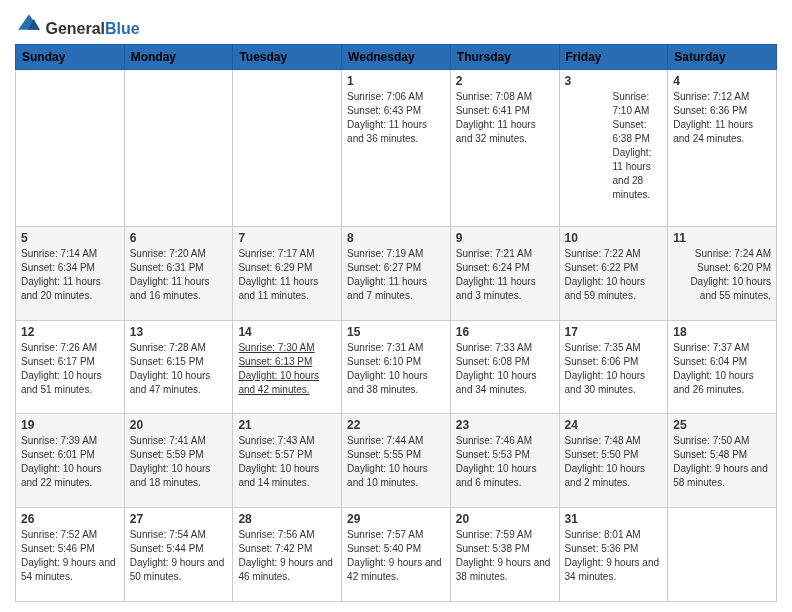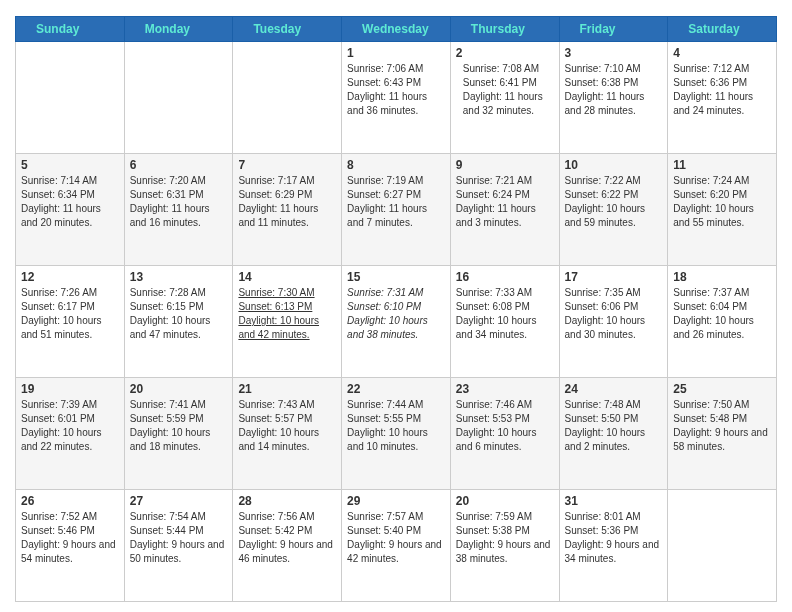--- a/index.html
+++ b/index.html
@@ -48,25 +48,25 @@
     }
     .calendar {
       flex: 1;
       border: 1px solid #ccc;
       border-collapse: collapse;
       width: 100%;
       table-layout: fixed;
     }
     .calendar th {
       background-color: #2a6db5;
-      color: #5eead4;
+      color: #000000;
       font-size: 12px;
       font-weight: bold;
       text-align: left;
-      padding: 5px 20px;
+      padding: 5px 6px;
       border: 1px solid #1a5fa8;
     }
     .calendar td {
       border: 1px solid #ccc;
       vertical-align: top;
       padding: 4px 5px;
       font-size: 9.5px;
       color: #333;
       height: 82px;
     }
@@ -88,20 +88,31 @@
     }
     .empty-cell {
       background-color: inherit;
     }
   </style>
 </head>
 <body>
 
 <div class="page">
   <div class="header">
+    <div class="logo">
+      <div>
+        <svg class="logo-icon" viewBox="0 0 40 30" xmlns="http://www.w3.org/2000/svg">
+          <polygon points="20,2 38,28 2,28" fill="#2a6db5"></polygon>
+          <polygon points="28,10 38,28 18,28" fill="#1a4f8a"></polygon>
+        </svg>
+        <span>
+          <span style="font-size:16px;font-weight:bold;color:#333;">General</span><span style="font-size:16px;font-weight:bold;color:#2a6db5;">Blue</span>
+        </span>
+      </div>
+    </div>
     <div class="title-block">
     </div>
   </div>
 
   <table class="calendar">
     <thead>
       <tr>
         <th>Sunday</th>
         <th>Monday</th>
         <th>Tuesday</th>
@@ -117,27 +128,27 @@
           <td class="empty-cell"></td>
           <td class="empty-cell"></td>
           <td>
             <div class="day-number">1</div>
             <div class="day-info" style="white-space: pre-line;">Sunrise: 7:06 AM
 Sunset: 6:43 PM
 Daylight: 11 hours and 36 minutes.</div>
           </td>
           <td>
             <div class="day-number">2</div>
-            <div class="day-info" style="white-space: pre-line; margin-left: 7px;">Sunrise: 7:08 AM
+            <div class="day-info" style="white-space: pre-line;">Sunrise: 7:08 AM
 Sunset: 6:41 PM
 Daylight: 11 hours and 32 minutes.</div>
           </td>
           <td>
             <div class="day-number">3</div>
-            <div class="day-info" style="white-space: pre-line;">Sunrise: 7:10 AM
+            <div class="day-info" style="white-space: pre-line; margin-left: 48px;">Sunrise: 7:10 AM
 Sunset: 6:38 PM
 Daylight: 11 hours and 28 minutes.</div>
           </td>
           <td>
             <div class="day-number">4</div>
             <div class="day-info" style="white-space: pre-line;">Sunrise: 7:12 AM
 Sunset: 6:36 PM
 Daylight: 11 hours and 24 minutes.</div>
           </td>
         </tr>
@@ -173,21 +184,21 @@
 Daylight: 11 hours and 3 minutes.</div>
           </td>
           <td>
             <div class="day-number">10</div>
             <div class="day-info" style="white-space: pre-line;">Sunrise: 7:22 AM
 Sunset: 6:22 PM
 Daylight: 10 hours and 59 minutes.</div>
           </td>
           <td>
             <div class="day-number">11</div>
-            <div class="day-info" style="white-space: pre-line;">Sunrise: 7:24 AM
+            <div class="day-info" style="white-space: pre-line; text-align: right;">Sunrise: 7:24 AM
 Sunset: 6:20 PM
 Daylight: 10 hours and 55 minutes.</div>
           </td>
         </tr>
         <tr>
           <td>
             <div class="day-number">12</div>
             <div class="day-info" style="white-space: pre-line;">Sunrise: 7:26 AM
 Sunset: 6:17 PM
 Daylight: 10 hours and 51 minutes.</div>
@@ -199,21 +210,21 @@
 Daylight: 10 hours and 47 minutes.</div>
           </td>
           <td>
             <div class="day-number">14</div>
             <div class="day-info" style="white-space: pre-line; text-decoration: underline;">Sunrise: 7:30 AM
 Sunset: 6:13 PM
 Daylight: 10 hours and 42 minutes.</div>
           </td>
           <td>
             <div class="day-number">15</div>
-            <div class="day-info" style="white-space: pre-line; font-style: italic;">Sunrise: 7:31 AM
+            <div class="day-info" style="white-space: pre-line;">Sunrise: 7:31 AM
 Sunset: 6:10 PM
 Daylight: 10 hours and 38 minutes.</div>
           </td>
           <td>
             <div class="day-number">16</div>
             <div class="day-info" style="white-space: pre-line;">Sunrise: 7:33 AM
 Sunset: 6:08 PM
 Daylight: 10 hours and 34 minutes.</div>
           </td>
           <td>
@@ -282,21 +293,21 @@
           </td>
           <td>
             <div class="day-number">27</div>
             <div class="day-info" style="white-space: pre-line;">Sunrise: 7:54 AM
 Sunset: 5:44 PM
 Daylight: 9 hours and 50 minutes.</div>
           </td>
           <td>
             <div class="day-number">28</div>
             <div class="day-info" style="white-space: pre-line;">Sunrise: 7:56 AM
-Sunset: 5:42 PM
+Sunset: 7:42 PM
 Daylight: 9 hours and 46 minutes.</div>
           </td>
           <td>
             <div class="day-number">29</div>
             <div class="day-info" style="white-space: pre-line;">Sunrise: 7:57 AM
 Sunset: 5:40 PM
 Daylight: 9 hours and 42 minutes.</div>
           </td>
           <td>
             <div class="day-number">20</div>

